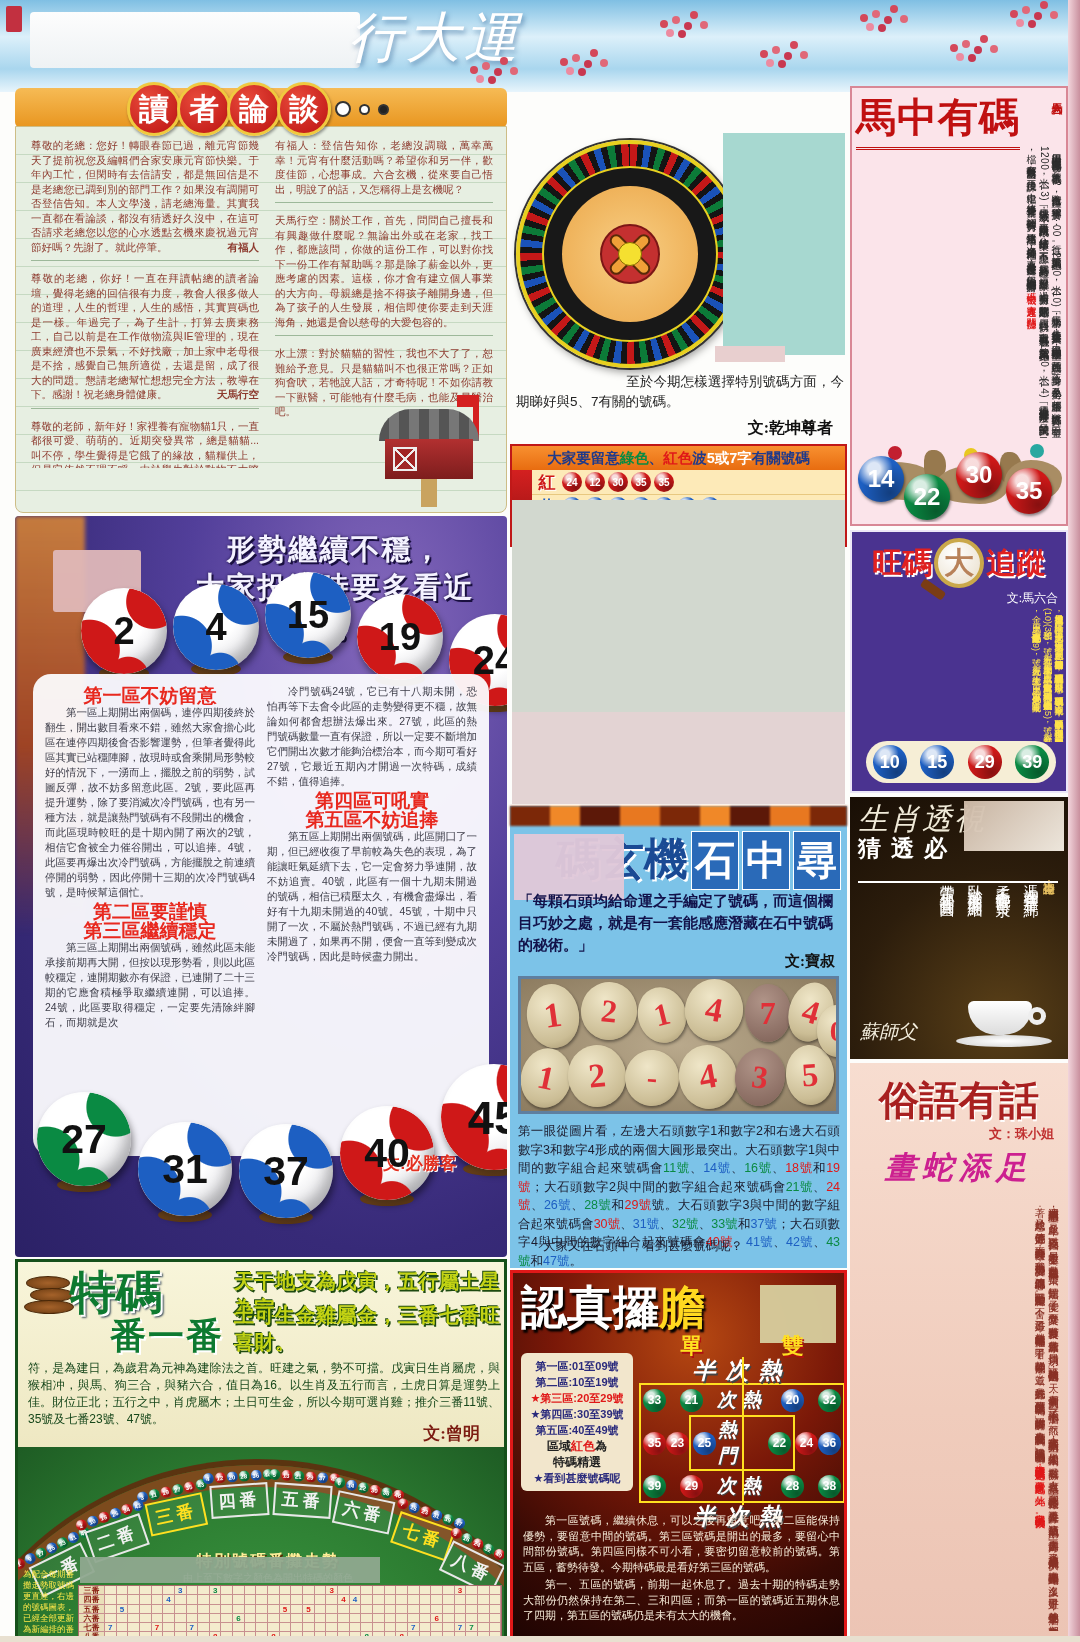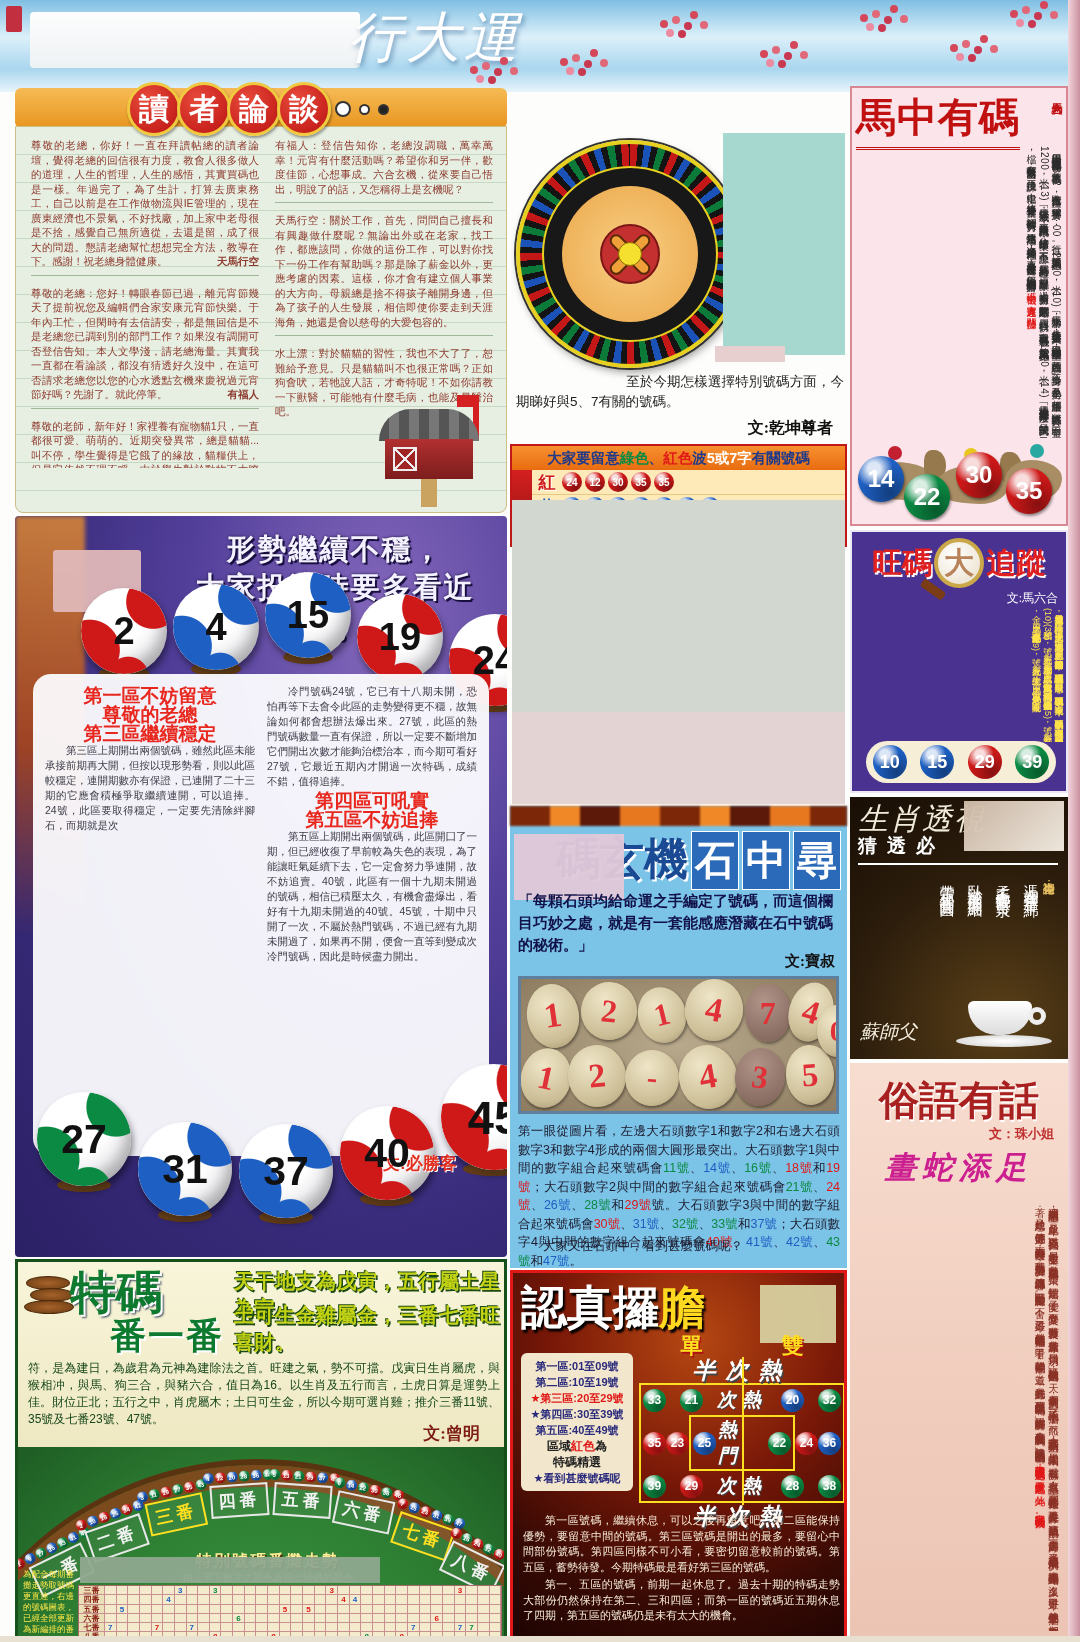--- a/index.html
+++ b/index.html
@@ -174,21 +174,21 @@
 #wang-mag{width:50px;height:50px;border-radius:50%;background:radial-gradient(circle at 38% 32%,#fff,#e8ddc8);border:4px solid #caa84a;display:flex;align-items:center;justify-content:center;font-size:30px;font-weight:900;color:#b8825a;position:relative}
 #wang-mag::after{content:"";position:absolute;left:-18px;bottom:-10px;width:26px;height:9px;background:#7a3c14;transform:rotate(35deg);border-radius:3px}
 #wang-author{right:8px;top:58px;font-size:12px;color:#fff;font-family:"Liberation Serif","DejaVu Serif",serif}
 #wang-text{left:6px;top:76px;width:206px;height:134px;font-size:9px;line-height:11.3px;color:#ffe34a}
 #wang-ballbar{left:14px;bottom:8px;width:190px;height:42px;background:#f6eed6;border-radius:21px;display:flex;align-items:center;justify-content:space-around}
 
 
 #sec-zodiac{left:850px;top:797px;width:218px;height:262px;background:radial-gradient(circle at 70% 85%,#5a4018,#2c1d0c 55%,#180e05);overflow:hidden}
 #zod-script{left:8px;top:2px;font-family:"Liberation Serif","DejaVu Serif",serif;font-style:italic;font-size:30px;color:#f0ead8;letter-spacing:2px}
 #zod-redact{right:4px;top:4px;width:100px;height:50px;background:linear-gradient(135deg,#cdb9a6,#f3ece2);opacity:.97}
-#zod-sub{left:8px;top:36px;font-size:19px;font-weight:900;color:#fff;letter-spacing:10px;border-bottom:2px solid #fff;padding-bottom:4px;width:200px}
+#zod-sub{left:8px;top:36px;font-size:23px;font-weight:900;color:#fff;letter-spacing:10px;border-bottom:2px solid #fff;padding-bottom:17px;width:200px}
 #zod-poem{right:10px;top:76px;height:178px;color:#fff;font-family:"Liberation Serif","DejaVu Serif",serif}
 #zod-poem .lab{font-size:12px;color:#e8c060;margin-left:8px}
 #zod-poem .line{font-size:15px;letter-spacing:3px;margin-left:9px;display:block}
 #zod-sig{left:10px;bottom:14px;font-family:"Liberation Serif","DejaVu Serif",serif;font-style:italic;font-size:19px;color:#f5f0e0}
 #cup{right:6px;bottom:8px;width:110px;height:60px}
 .cup-body{position:absolute;left:16px;top:10px;width:64px;height:34px;background:linear-gradient(180deg,#fff,#dcdcdc);border-radius:6px 6px 30px 30px}
 .cup-handle{position:absolute;left:76px;top:16px;width:18px;height:18px;border:5px solid #eee;border-radius:50%}
 .cup-saucer{position:absolute;left:4px;top:44px;width:96px;height:12px;background:radial-gradient(#fff,#cfcfcf);border-radius:50%}
 
 
@@ -227,22 +227,22 @@
   <div class="abs" id="reader-badges">
     <div class="badge">讀</div>
     <div class="badge">者</div>
     <div class="badge">論</div>
     <div class="badge">談</div>
     <div class="dot"></div>
     <div class="dot" style="width:11px;height:11px"></div>
     <div class="dot f" style="width:11px;height:11px"></div>
   </div>
   <div class="lettercol" id="letters-left">
+      <div class="letter"><span class="ltext">尊敬的老總：您好！轉眼春節已過，離元宵節幾天了提前祝您及編輯們合家安康元宵節快樂。于年內工忙，但閑時有去信請安，都是無回信是不是老總您已調到別的部門工作？如果沒有調開可否登信告知。本人文學淺，請老總海量。其實我一直都在看論談，都沒有猜透好久沒中，在這可否請求老總您以您的心水透點玄機來慶祝過元宵節好嗎？先謝了。就此停筆。</span><span class="lsig">有福人</span></div>
       <div class="letter"><span class="ltext">尊敬的老總，你好！一直在拜讀帖總的讀者論壇，覺得老總的回信很有力度，教會人很多做人的道理，人生的哲理，人生的感悟，其實買碼也是一樣。年過完了，為了生計，打算去廣東務工，自己以前是在工作做物流與IE管理的，現在廣東經濟也不景氣，不好找廠，加上家中老母很是不捨，感覺自己無所適從，去還是留，成了很大的問題。懇請老總幫忙想想完全方法，教導在下。感謝！祝老總身體健康。</span><span class="lsig">天馬行空</span></div>
-      <div class="letter"><span class="ltext">尊敬的老總：您好！轉眼春節已過，離元宵節幾天了提前祝您及編輯們合家安康元宵節快樂。于年內工忙，但閑時有去信請安，都是無回信是不是老總您已調到別的部門工作？如果沒有調開可否登信告知。本人文學淺，請老總海量。其實我一直都在看論談，都沒有猜透好久沒中，在這可否請求老總您以您的心水透點玄機來慶祝過元宵節好嗎？先謝了。就此停筆。</span><span class="lsig">有福人</span></div>
       <div class="letter"><span class="ltext">尊敬的老師，新年好！家裡養有寵物貓1只，一直都很可愛、萌萌的。近期突發異常，總是貓貓...叫不停，學生覺得是它餓了的緣故，貓糧供上，但是它依然不理不睬，由於學生對於動物不太瞭解。希望老師能夠解答下，這是為什麼呢？紅字：太陽星晨。</span></div>
     </div>
   <div class="lettercol" id="letters-right">
       <div class="letter"><span class="ltext">有福人：登信告知你，老總沒調職，萬幸萬幸！元宵有什麼活動嗎？希望你和另一伴，歡度佳節，心想事成。六合玄機，從來要自己悟出，明說了的話，又怎稱得上是玄機呢？</span></div>
       <div class="letter"><span class="ltext">天馬行空：關於工作，首先，問問自己擅長和有興趣做什麼呢？無論出外或在老家，找工作，都應該問，你做的這份工作，可以對你找下一份工作有幫助嗎？那是除了薪金以外，更應考慮的因素。這樣，你才會有建立個人事業的大方向。母親總是捨不得孩子離開身邊，但為了孩子的人生發展，相信即使你要走到天涯海角，她還是會以慈母的大愛包容的。</span></div>
       <div class="letter"><span class="ltext">水上漂：對於貓貓的習性，我也不大了了，恕難給予意見。只是貓貓叫不也很正常嗎？正如狗會吠，若牠說人話，才奇特呢！不如你請教一下獸醫，可能牠有什麼毛病，也能及早醫治吧。</span></div>
     </div>
   <div class="abs" id="mailbox">
     <div class="mb-flag"></div>
     <div class="mb-flagtop"></div>
@@ -295,21 +295,22 @@
         <div class="bigball" style="height: 92px; width: 92px; font-size: 40px;">
           <div class="swirl" style="background: radial-gradient(circle at 84% 16%, rgb(207, 24, 24) 0px, rgb(207, 24, 24) 26%, transparent 27%), radial-gradient(circle at 10% 72%, rgb(207, 24, 24) 0px, rgb(207, 24, 24) 30%, transparent 31%), radial-gradient(circle at 55% 104%, rgb(207, 24, 24) 0px, rgb(207, 24, 24) 20%, transparent 21%);"></div>
           <span class="bn">24</span>
         </div>
         <div class="stand"></div>
       </div>
     </div>
   <div class="abs" id="strat-textbox">
     <div class="strat-col" id="strat-c1">
         <div class="strat-h">第一區不妨留意</div>
-        <div class="strat-h">尊敬的老總</div>
+        <div class="strat-p">第一區上期開出兩個碼，連停四期後終於翻生，開出數目看來不錯，雖然大家會擔心此區在連停四期後會否影響運勢，但筆者覺得此區其實已站穩陣腳，故現時或會乘開局形勢較好的情況下，一湧而上，擺脫之前的弱勢，試圖反彈，故不妨多留意此區。2號，要此區再提升運勢，除了要消滅次冷門號碼，也有另一種方法，就是讓熱門號碼有不段開出的機會，而此區現時較旺的是十期內開了兩次的2號，相信它會被全力催谷開出，可以追捧。4號，此區要再爆出次冷門號碼，方能擺脫之前連續停開的弱勢，因此停開十三期的次冷門號碼4號，是時候幫這個忙。</div>
+        <div class="strat-h">第二區要謹慎</div>
         <div class="strat-h">第三區繼續穩定</div>
         <div class="strat-p">第三區上期開出兩個號碼，雖然此區未能承接前期再大開，但按以現形勢看，則以此區較穩定，連開期數亦有保證，已連開了二十三期的它應會積極爭取繼續連開，可以追捧。24號，此區要取得穩定，一定要先清除絆腳石，而期就是次</div>
       </div>
     <div class="strat-col" id="strat-c2">
         <div class="strat-p">冷門號碼24號，它已有十八期未開，恐怕再等下去會令此區的走勢變得更不穩，故無論如何都會想辦法爆出來。27號，此區的熱門號碼數量一直有保證，所以一定要不斷增加它們開出次數才能夠治標治本，而今期可看好27號，它最近五期內才開過一次特碼，成績不錯，值得追捧。</div>
         <div class="strat-h">第四區可吼實</div>
         <div class="strat-h">第五區不妨追捧</div>
         <div class="strat-p">第五區上期開出兩個號碼，此區開囗了一期，但已經收復了早前較為失色的表現，為了能讓旺氣延續下去，它一定會努力爭連開，故不妨追賣。40號，此區有一個十九期未開過的號碼，相信已積壓太久，有機會盡爆出，看好有十九期未開過的40號。45號，十期中只開了一次，不屬於熱門號碼，不過已經有九期未開過了，如果再不開，便會一直等到變成次冷門號碼，因此是時候盡力開出。</div>
       </div>
   </div>

